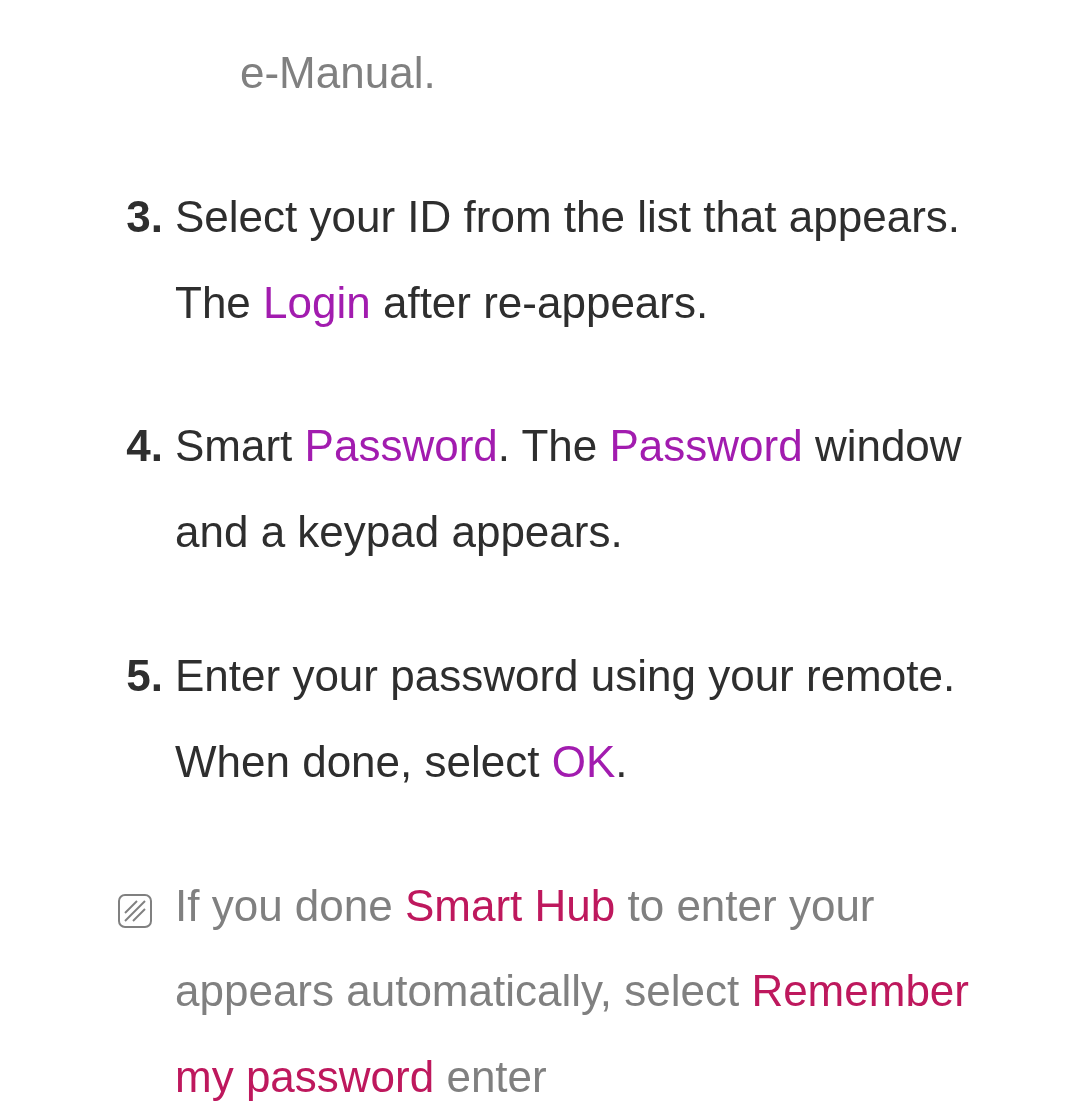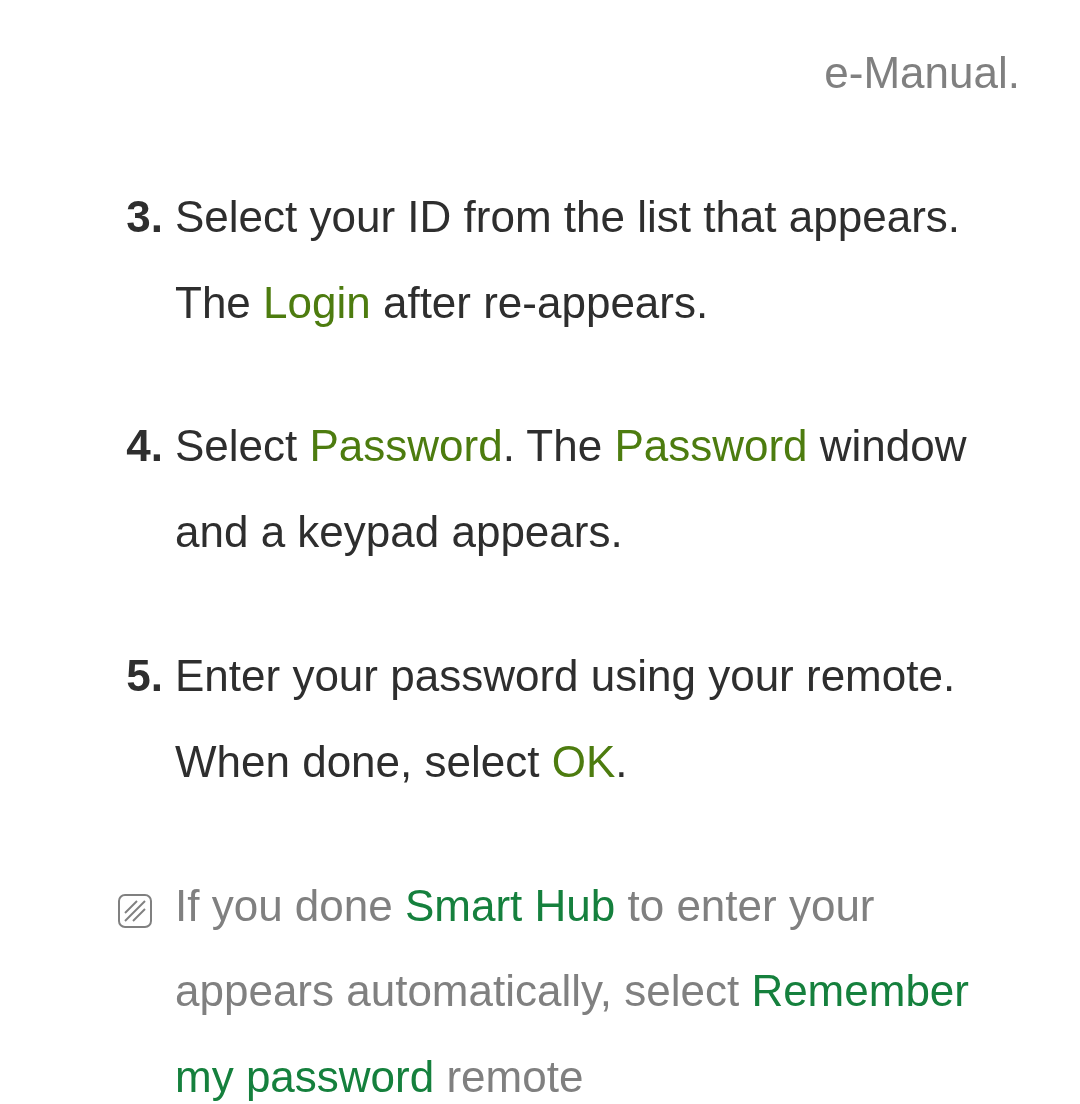--- a/index.html
+++ b/index.html
@@ -15,38 +15,37 @@
       font-size: 44px;
       color: #2e2e2e;
       line-height: 1.95;
       padding: 30px 60px 0 95px;
       overflow: hidden;
     }
     .top-line {
       margin-left: 145px;
       color: #808080;
       margin-bottom: 58px;
-      text-align: right;
     }
     .step {
       display: flex;
       margin-bottom: 58px;
     }
     .step-num {
       font-weight: bold;
       color: #2e2e2e;
       min-width: 80px;
       text-align: right;
       padding-right: 12px;
     }
     .step-body {
       flex: 1;
     }
     .hl {
-      color: #4d7c0f;
+      color: #a21caf;
     }
     .note {
       display: flex;
       margin-top: 0;
     }
     .note-icon {
       min-width: 80px;
       text-align: left;
       padding-left: 20px;
       color: #808080;
@@ -54,56 +53,56 @@
     .note-icon svg {
       width: 40px;
       height: 40px;
       margin-top: 28px;
     }
     .note-body {
       flex: 1;
       color: #808080;
     }
     .note-body .hl {
-      color: #15803d;
+      color: #be185d;
     }
   </style>
 </head>
 <body>
 
 <div class="top-line">
   <span>e-Manual.</span>
 </div>
 
 <div class="step">
   <div class="step-num">3.</div>
   <div class="step-body">
     <span>Select your ID from the list that appears. The </span><span class="hl">Login</span><span> after re-appears.</span>
   </div>
 </div>
 
 <div class="step">
   <div class="step-num">4.</div>
   <div class="step-body">
-    <span>Select </span><span class="hl">Password</span><span>. The </span><span class="hl">Password</span><span> window and a keypad appears.</span>
+    <span>Smart </span><span class="hl">Password</span><span>. The </span><span class="hl">Password</span><span> window and a keypad appears.</span>
   </div>
 </div>
 
 <div class="step">
   <div class="step-num">5.</div>
   <div class="step-body">
     <span>Enter your password using your remote. When done, select </span><span class="hl">OK</span><span>.</span>
   </div>
 </div>
 
 <div class="note">
   <div class="note-icon">
     <svg viewBox="0 0 40 40" fill="none" stroke="#808080" stroke-width="2">
       <rect x="4" y="4" width="32" height="32" rx="6" ry="6"></rect>
       <line x1="10" y1="30" x2="30" y2="10"></line>
       <line x1="10" y1="22" x2="22" y2="10"></line>
       <line x1="18" y1="30" x2="30" y2="18"></line>
     </svg>
   </div>
   <div class="note-body">
-    <span>If you done </span><span class="hl">Smart Hub</span><span> to enter your appears automatically, select </span><span class="hl">Remember my password</span><span> remote</span>
+    <span>If you done </span><span class="hl">Smart Hub</span><span> to enter your appears automatically, select </span><span class="hl">Remember my password</span><span> enter</span>
   </div>
 </div>
 
 </body></html>

